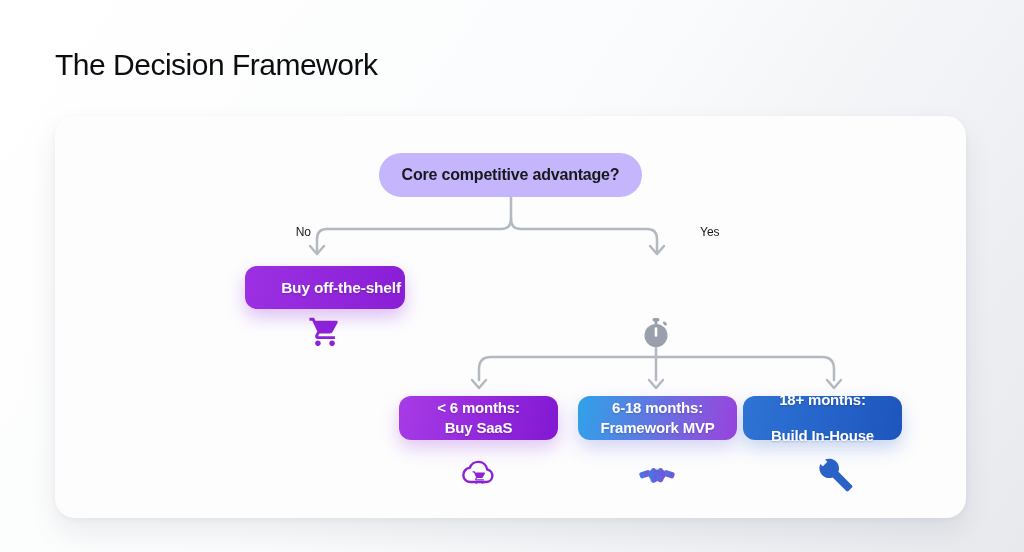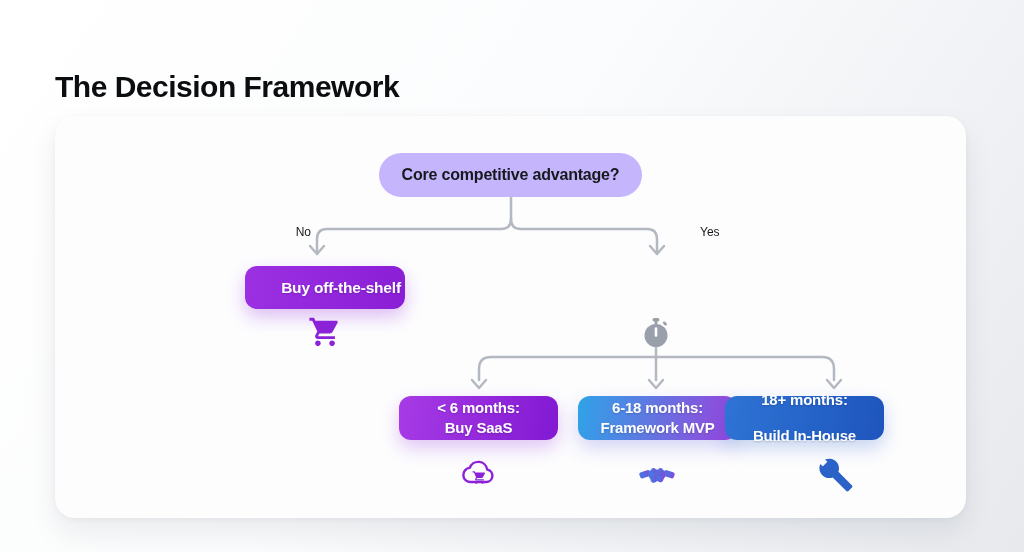--- a/index.html
+++ b/index.html
@@ -4,21 +4,21 @@
 <style>
   * { margin: 0; padding: 0; box-sizing: border-box; }
   html, body { width: 1024px; height: 552px; overflow: hidden; }
   body {
     font-family: "Liberation Sans", sans-serif;
     background: linear-gradient(125deg, #ffffff 0%, #fbfcfd 45%, #eceef2 85%, #e7e9ed 100%);
     position: relative;
   }
   .page-title {
     position: absolute; left: 55px; top: 48px;
-    font-size: 30px; font-weight: 700; letter-spacing: -0.5px; color: #0c0d10; margin-top: 22px;
+    font-size: 30px; font-weight: 400; letter-spacing: -0.5px; color: #0c0d10;
   }
   .card {
     position: absolute; left: 55px; top: 116px; width: 911px; height: 402px;
     background: #fdfdfe; border-radius: 20px;
     box-shadow: 0 14px 30px rgba(15, 23, 42, 0.08), 0 2px 6px rgba(15, 23, 42, 0.04);
   }
   .connectors { position: absolute; left: 0; top: 0; width: 911px; height: 402px; }
   .node {
     position: absolute; display: flex; align-items: center; justify-content: center;
     text-align: center; font-weight: 700;
@@ -53,21 +53,21 @@
   .outcome {
     position: absolute; top: 280px; height: 44px; width: 159px; border-radius: 12px;
     display: flex; flex-direction: column; align-items: center; justify-content: center;
     color: #ffffff; font-weight: 700; font-size: 15px; line-height: 1.32;
     letter-spacing: -0.2px; text-shadow: 0 1px 2px rgba(0,0,0,0.18); text-align: center;
   }
   .outcome-1 { left: 344px; background: linear-gradient(100deg, #a73be6, #8219d3);
                box-shadow: 0 8px 18px rgba(140, 30, 215, 0.25); }
   .outcome-2 { left: 523px; background: linear-gradient(100deg, #2fa3e8 0%, #6b6de0 55%, #9b43dd 100%);
                box-shadow: 0 8px 18px rgba(90, 90, 220, 0.25); }
-  .outcome-3 { left: 670px; background: linear-gradient(100deg, #2e74d5, #1e55bd);
+  .outcome-3 { left: 688px; background: linear-gradient(100deg, #2e74d5, #1e55bd);
                box-shadow: 0 8px 18px rgba(35, 90, 200, 0.25); gap: 16px; }
   .cloud-cart-icon { left: 406px; top: 341px; width: 36px; height: 36px; }
   .handshake-icon { left: 584px; top: 343px; width: 36px; height: 34px; }
   .tools-icon { left: 763px; top: 341px; width: 36px; height: 36px; }
 </style>
 </head>
 <body>
 
 <div class="page-title">The Decision Framework</div>
 

